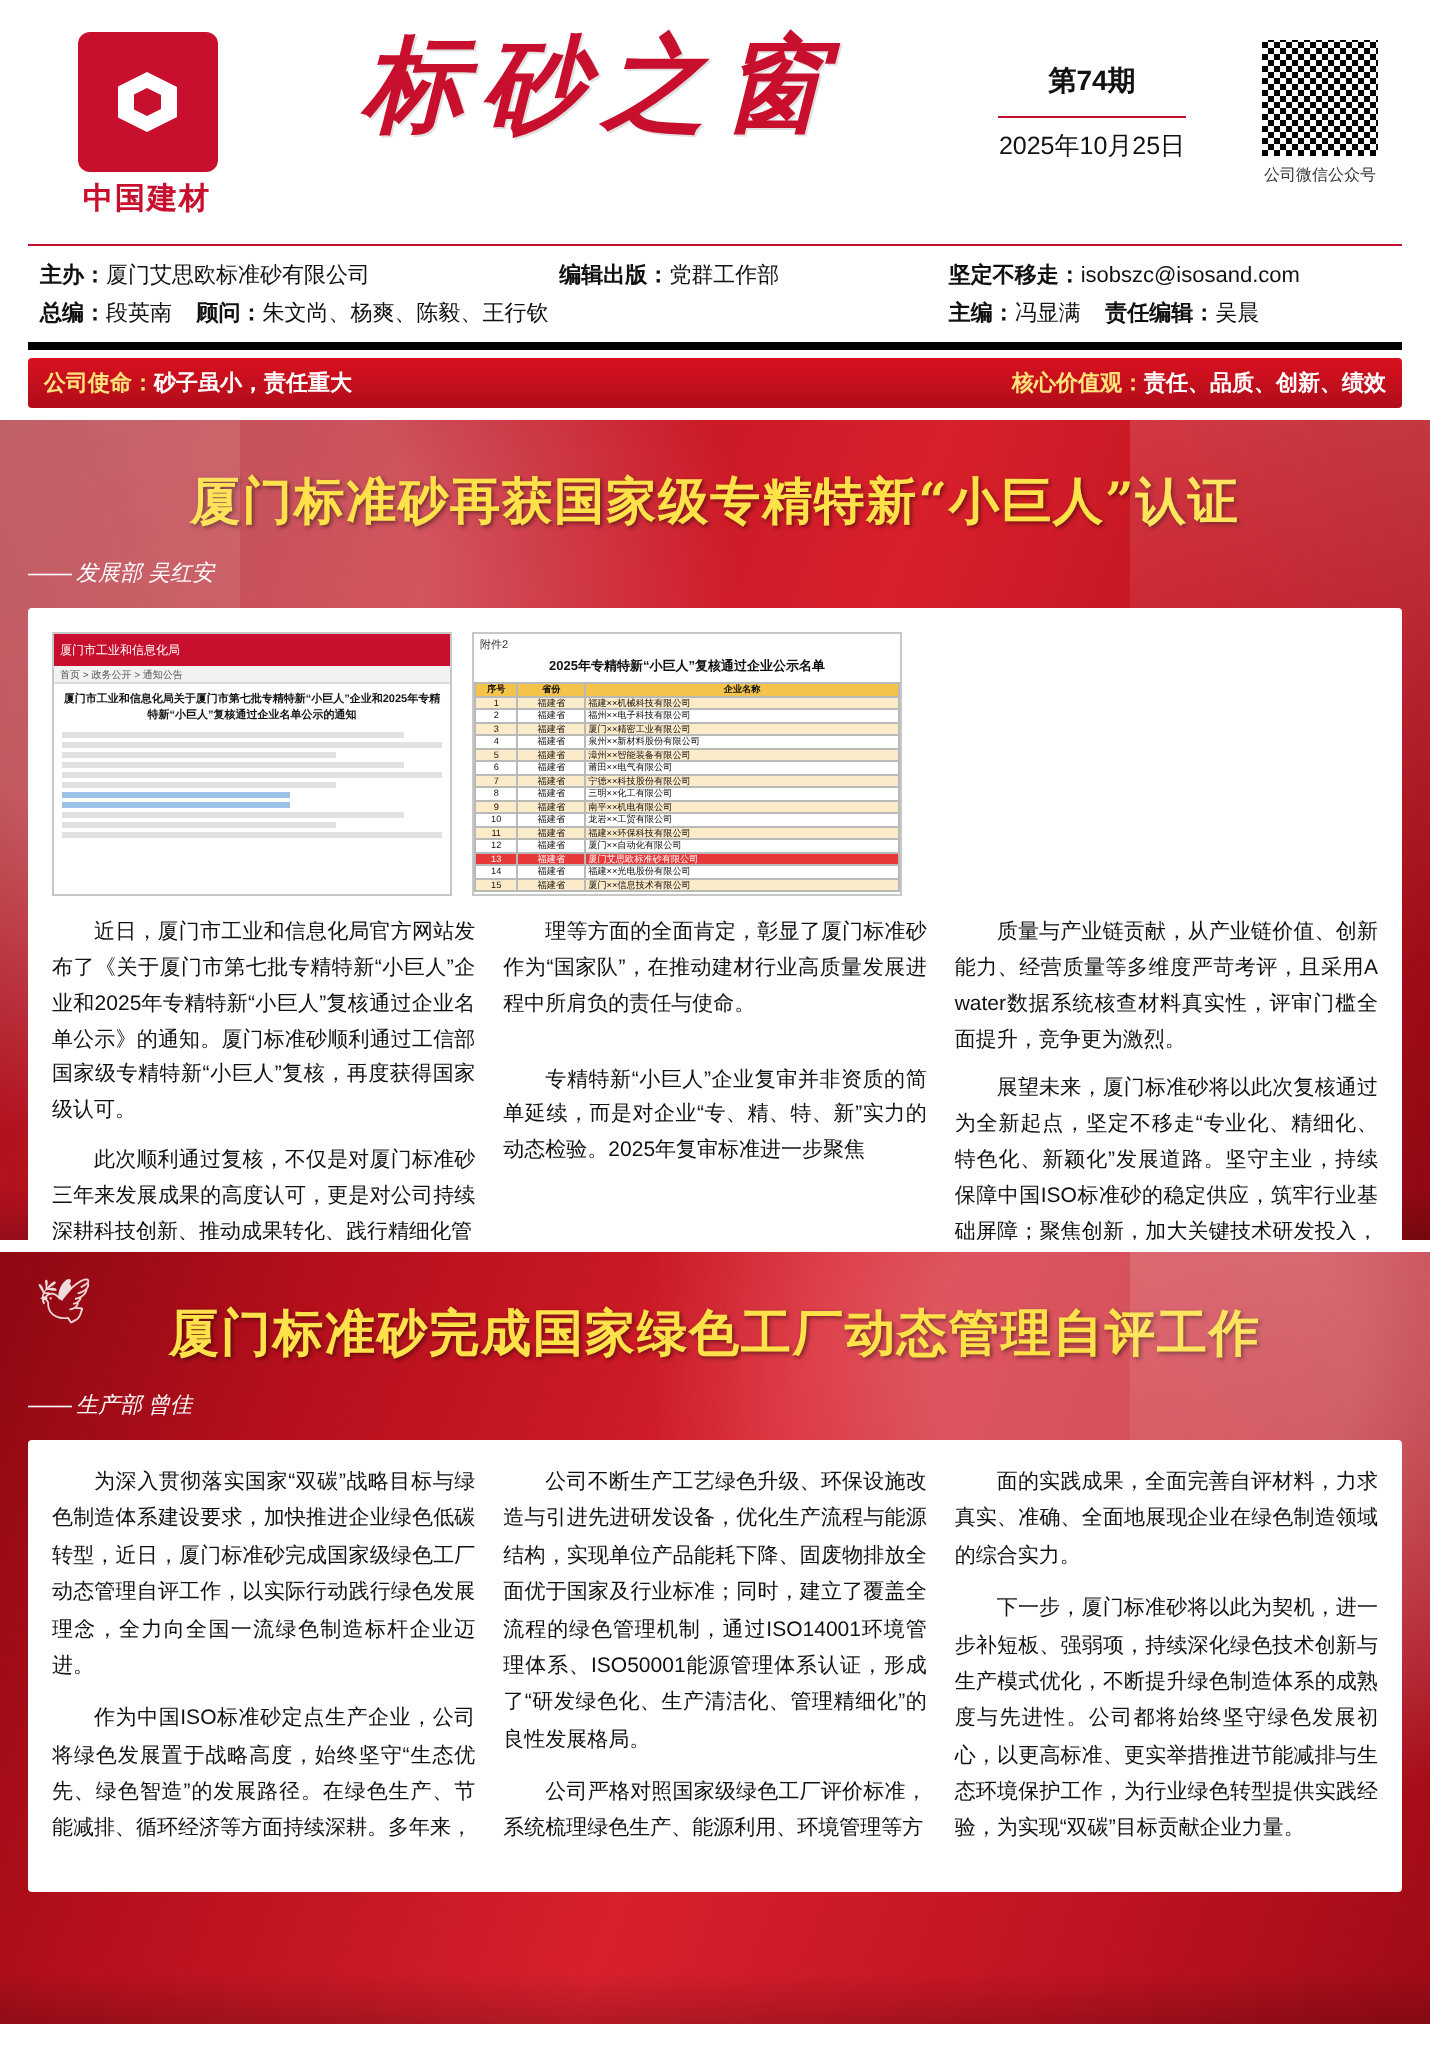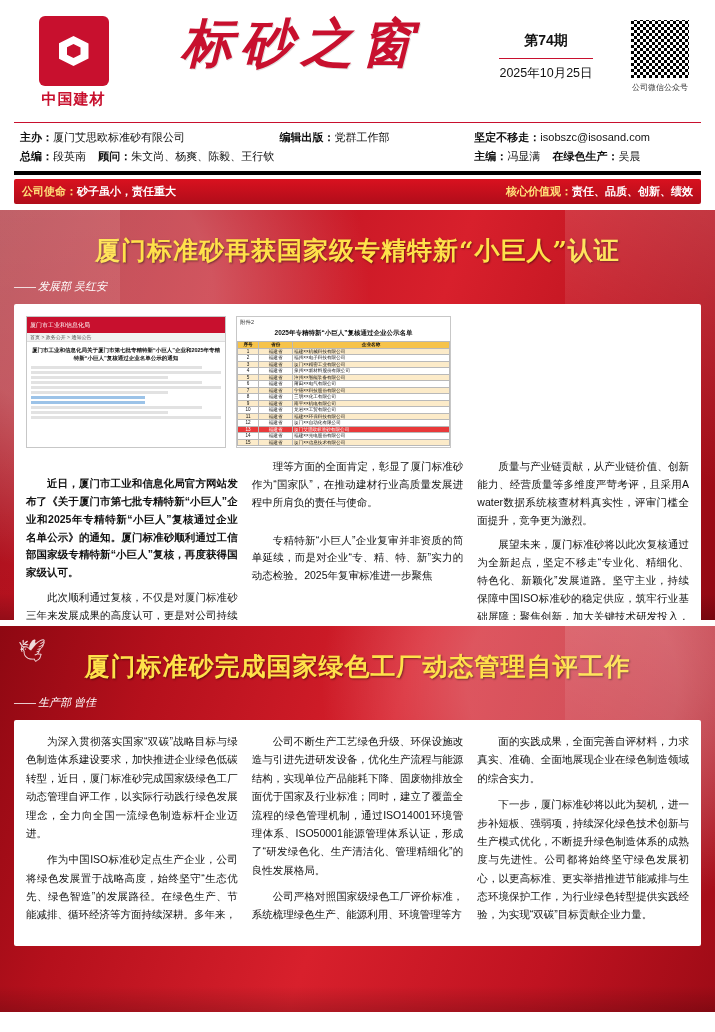--- a/index.html
+++ b/index.html
@@ -239,21 +239,21 @@
     <div class="inforow">
       <div class="info-left">
         <span class="lbl">总编：</span><span>段英南</span>
         &nbsp;&nbsp;
         <span class="lbl">顾问：</span><span>朱文尚、杨爽、陈毅、王行钦</span>
       </div>
       <div class="info-mid"></div>
       <div class="info-right">
         <span class="lbl">主编：</span><span>冯显满</span>
         &nbsp;&nbsp;
-        <span class="lbl">在绿色生产：</span><span>吴晨</span>
+        <span class="lbl">责任编辑：</span><span>吴晨</span>
       </div>
     </div>
   </div>
 
   <div class="redbar">
     <div>
       <span class="k">公司使命：</span><span>砂子虽小，责任重大</span>
     </div>
     <div>
       <span class="k">核心价值观：</span><span>责任、品质、创新、绩效</span>
@@ -379,21 +379,21 @@
                 </tr>
             </tbody>
           </table>
         </div>
 
         <div style="flex:1"></div>
       </div>
 
       <div style="display:flex; gap:14px;">
         <div style="flex:1; font-size:10.5px; line-height:1.7; text-align:justify;">
-          <p style="margin:17px 0 7px 0; text-indent:2em;font-weight:bold;">近日，厦门市工业和信息化局官方网站发布了《关于厦门市第七批专精特新“小巨人”企业和2025年专精特新“小巨人”复核通过企业名单公示》的通知。厦门标准砂顺利通过工信部国家级专精特新“小巨人”复核，再度获得国家级认可。</p>
+          <p style="margin:0 0 7px 0; text-indent:2em;">近日，厦门市工业和信息化局官方网站发布了《关于厦门市第七批专精特新“小巨人”企业和2025年专精特新“小巨人”复核通过企业名单公示》的通知。厦门标准砂顺利通过工信部国家级专精特新“小巨人”复核，再度获得国家级认可。</p>
           <p style="margin:0 0 7px 0; text-indent:2em;">此次顺利通过复核，不仅是对厦门标准砂三年来发展成果的高度认可，更是对公司持续深耕科技创新、推动成果转化、践行精细化管</p>
         </div>
         <div style="flex:1; font-size:10.5px; line-height:1.7; text-align:justify;">
           <p style="margin:0 0 20px 0; text-indent:2em;">理等方面的全面肯定，彰显了厦门标准砂作为“国家队”，在推动建材行业高质量发展进程中所肩负的责任与使命。</p>
           <p style="margin:0 0 7px 0; text-indent:2em;">专精特新“小巨人”企业复审并非资质的简单延续，而是对企业“专、精、特、新”实力的动态检验。2025年复审标准进一步聚焦</p>
         </div>
         <div style="flex:1; font-size:10.5px; line-height:1.7; text-align:justify;">
           <p style="margin:0 0 7px 0; text-indent:2em;">质量与产业链贡献，从产业链价值、创新能力、经营质量等多维度严苛考评，且采用A water数据系统核查材料真实性，评审门槛全面提升，竞争更为激烈。</p>
           <p style="margin:0 0 7px 0; text-indent:2em;">展望未来，厦门标准砂将以此次复核通过为全新起点，坚定不移走“专业化、精细化、特色化、新颖化”发展道路。坚守主业，持续保障中国ISO标准砂的稳定供应，筑牢行业基础屏障；聚焦创新，加大关键技术研发投入，以数字转型驱动企业高质量发展；拓展布局，加快推进“标准砂+”业务落地，打造增长“第二曲线”，推动公司由生产销售型企业向标准创新型企业转型迈进，在专精特新的发展道路上行稳致远，为建材行业高质量发展贡献更多力量。</p>
         </div>

